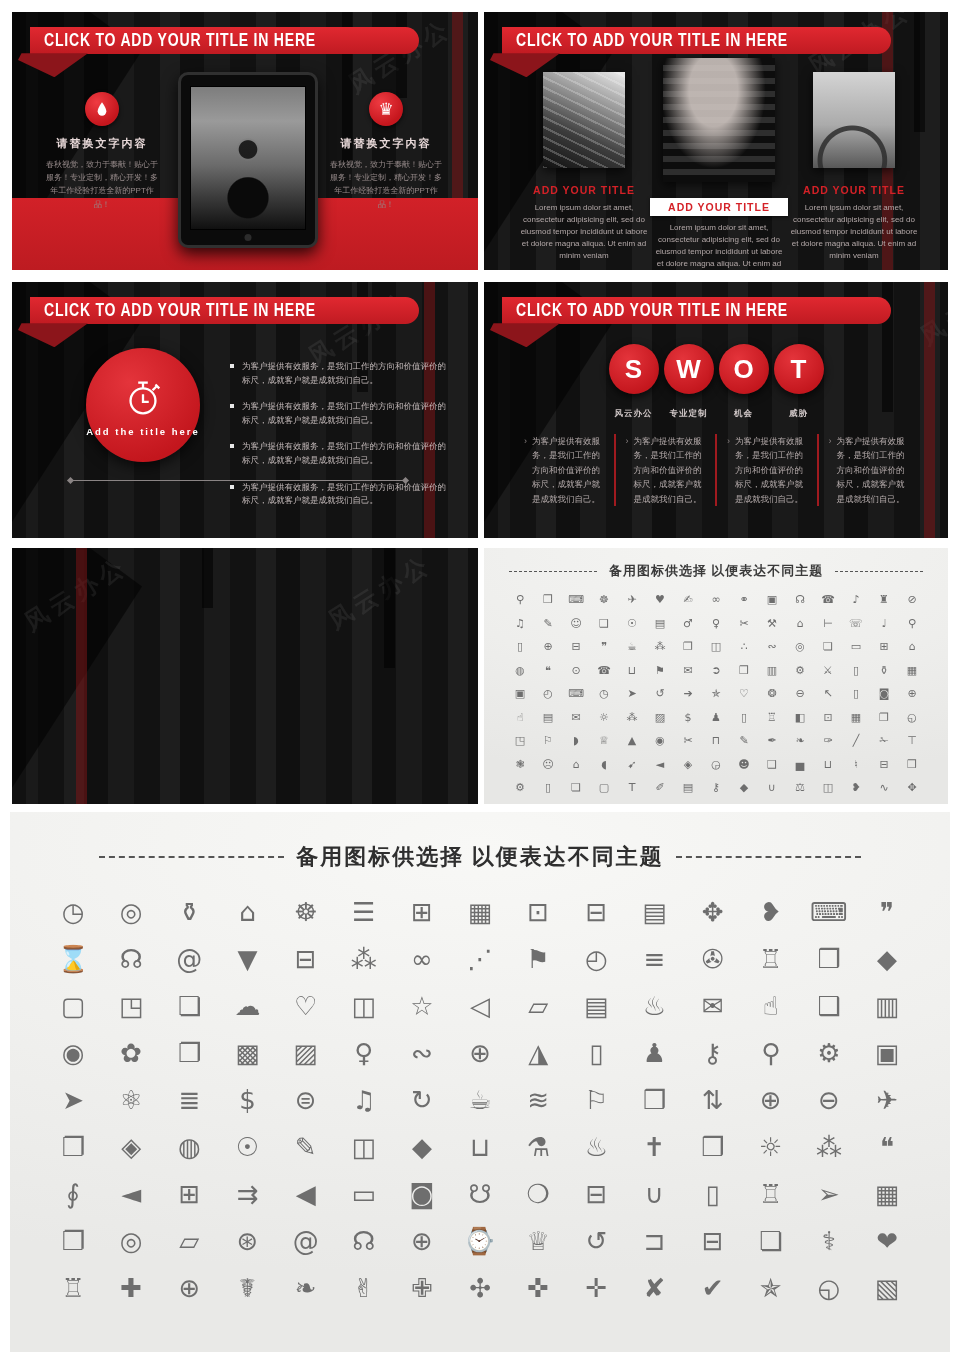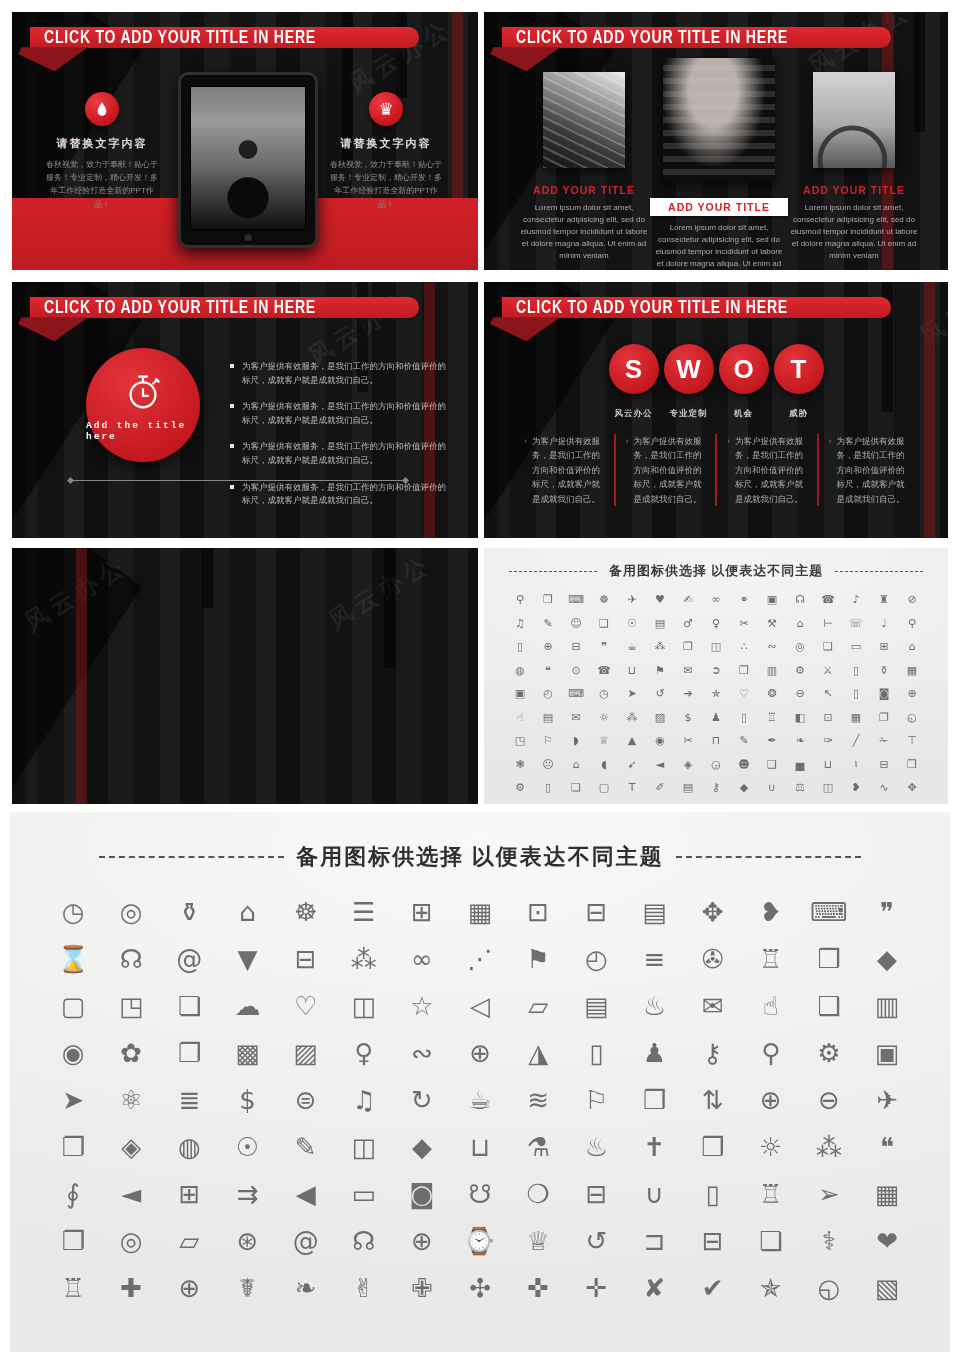--- a/index.html
+++ b/index.html
@@ -15,21 +15,21 @@
   .slide-dark::before{
     content:'';position:absolute;left:0;top:0;width:130px;height:240px;
     background:#000;opacity:.55;
     clip-path:polygon(0 0,60% 0,100% 16%,0 100%);
     pointer-events:none;
   }
   .bar{position:absolute;top:0;width:11px;background:rgba(0,0,0,.55);}
   .bar.red{background:rgba(122,20,22,.55);}
   .wm{position:absolute;color:rgba(255,255,255,.07);font-size:24px;letter-spacing:5px;transform:rotate(-32deg);white-space:nowrap;font-weight:700;}
   
-  .banner{position:absolute;left:18px;top:15px;height:21px;z-index:4;
+  .banner{position:absolute;left:18px;top:15px;height:27px;z-index:4;
     background:linear-gradient(180deg,#e12830,#c01b22);
     border-radius:0 17px 17px 0;display:flex;align-items:center;padding:0 26px 0 14px;}
   .banner::after{content:'';position:absolute;left:-12px;top:97%;width:70px;height:24px;
     background:#8c151b;clip-path:polygon(5% 0,100% 0,52% 100%,0 28%);}
   .banner-text{color:#fff;font-weight:700;font-size:18px;letter-spacing:1px;
     transform:scaleX(.78);transform-origin:left center;white-space:nowrap;}
   
   .s1-band{position:absolute;left:0;top:186px;width:100%;height:72px;background:linear-gradient(180deg,#d22128,#bd1b21);z-index:1;}
   .feature{position:absolute;width:116px;text-align:center;z-index:2;}
   .fcircle{width:34px;height:34px;border-radius:50%;margin:0 auto 10px;
@@ -57,21 +57,21 @@
     repeating-linear-gradient(0deg,#0d0d0d 0 7px,#2e2e2e 7px 13px);}
   .photo.ph3{width:82px;height:96px;margin-top:14px;
     background:radial-gradient(circle at 48% 92%,transparent 0 30%,rgba(45,45,45,.85) 31% 35%,transparent 36%),
     linear-gradient(180deg,#d4d4d4 0%,#ababab 55%,#7c7c7c 80%,#585858 100%);}
   .ptitle{margin-top:16px;font-size:10.5px;font-weight:700;color:#d42127;letter-spacing:1px;white-space:nowrap;}
   .ptitle.boxed{background:#fff;padding:3px 18px;box-shadow:0 1px 3px rgba(0,0,0,.6);}
   .pbody{margin-top:6px;font-size:8px;line-height:1.5;color:#b3a8a8;text-align:center;}
   
   .big-circle{position:absolute;left:74px;top:66px;width:114px;height:114px;border-radius:50%;z-index:2;
     background:radial-gradient(circle at 38% 30%,#e4343b,#c3161d 75%);
-    box-shadow:0 4px 14px rgba(0,0,0,.7);display:flex;flex-direction:column;align-items:center;justify-content:center;font-family:Liberation Mono, monospace;}
+    box-shadow:0 4px 14px rgba(0,0,0,.7);display:flex;flex-direction:column;align-items:center;justify-content:center;}
   .big-circle .clabel{color:#fff;font-size:9.5px;letter-spacing:2px;margin-top:6px;font-weight:700;}
   .bullets{position:absolute;left:218px;top:78px;width:216px;z-index:2;}
   .bullet{display:flex;margin-bottom:13px;}
   .bullet::before{content:'';flex:0 0 4px;width:4px;height:4px;background:#e7e7e7;margin:4px 8px 0 0;}
   .bullet span{font-size:8.5px;line-height:1.6;color:#c3b9b9;}
   .divider{position:absolute;left:58px;top:198px;width:336px;border-top:1px solid #8a8484;z-index:2;}
   .divider::before,.divider::after{content:'';position:absolute;top:-3px;width:5px;height:5px;background:#8a8484;transform:rotate(45deg);}
   .divider::before{left:-2px;} .divider::after{right:-2px;}
   .s3-footer{position:absolute;left:40px;top:208px;width:380px;font-size:9px;line-height:1.7;color:#cabfbf;text-align:center;z-index:2;}
   

